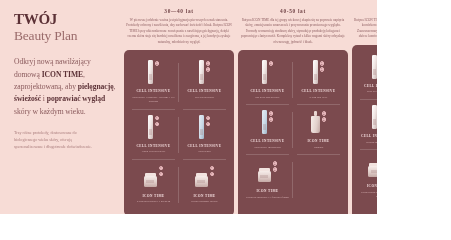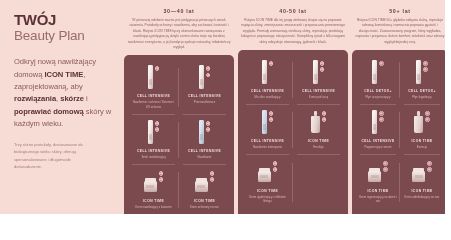--- a/index.html
+++ b/index.html
@@ -5,25 +5,26 @@
   html, body {
     margin: 0;
     padding: 0;
     background: #ffffff;
   }
   body {
     font-family: "Liberation Sans", sans-serif;
   }
   .page {
     position: relative;
-    width: 445px;
+    width: 377px;
     height: 214px;
     background: #f7dcd6;
     overflow: hidden;
     box-sizing: border-box;
+    font-family: Liberation Serif, serif;
   }
 
   
   .intro {
     position: absolute;
     left: 14px;
     top: 12px;
     width: 104px;
   }
   .intro-title {
@@ -234,21 +235,21 @@
 
 <div class="page">
 
   <div class="intro">
     <h1 class="intro-title">
       <span class="t-line">TWÓJ</span>
     </h1>
     <div class="intro-sub">Beauty Plan</div>
 
     <p class="intro-body">
-      <span>Odkryj nową nawilżający domową </span><b>ICON TIME</b><span>, zaprojektowaną, aby </span><b>rozwiązania</b><span>, </span><b>skórze</b><span> i </span><b>poprawiać domową</b><span> skóry w każdym wieku.</span>
+      <span>Odkryj nową nawilżający domową </span><b>ICON TIME</b><span>, zaprojektowaną, aby </span><b>pielęgnację</b><span>, </span><b>świeżość</b><span> i </span><b>poprawiać wygląd</b><span> skóry w każdym wieku.</span>
     </p>
 
     <p class="intro-note">Trzy różne protokoły, dostosowane do biologicznego wieku skóry, oferują spersonalizowane i długotrwałe doświadczenie.</p>
   </div>
 
   <div class="col col-1">
     <div class="col-head">30—40 lat</div>
     <div class="col-desc">W pierwszej odsłonie ważna jest pielęgnacja pierwszych oznak starzenia. Protokoły ochrony i nawilżenia, aby zachować świeżość i blask. Rutyna ICON TIME łączy ukierunkowane rozwiązania z nawilżającą pielęgnacją, dzięki czemu skóra staje się bardziej nawilżona i energiczna, a jej kondycja zyskuje naturalny, młodzieńczy wygląd.</div>
     <div class="panel">
       <div class="panel-grid">

